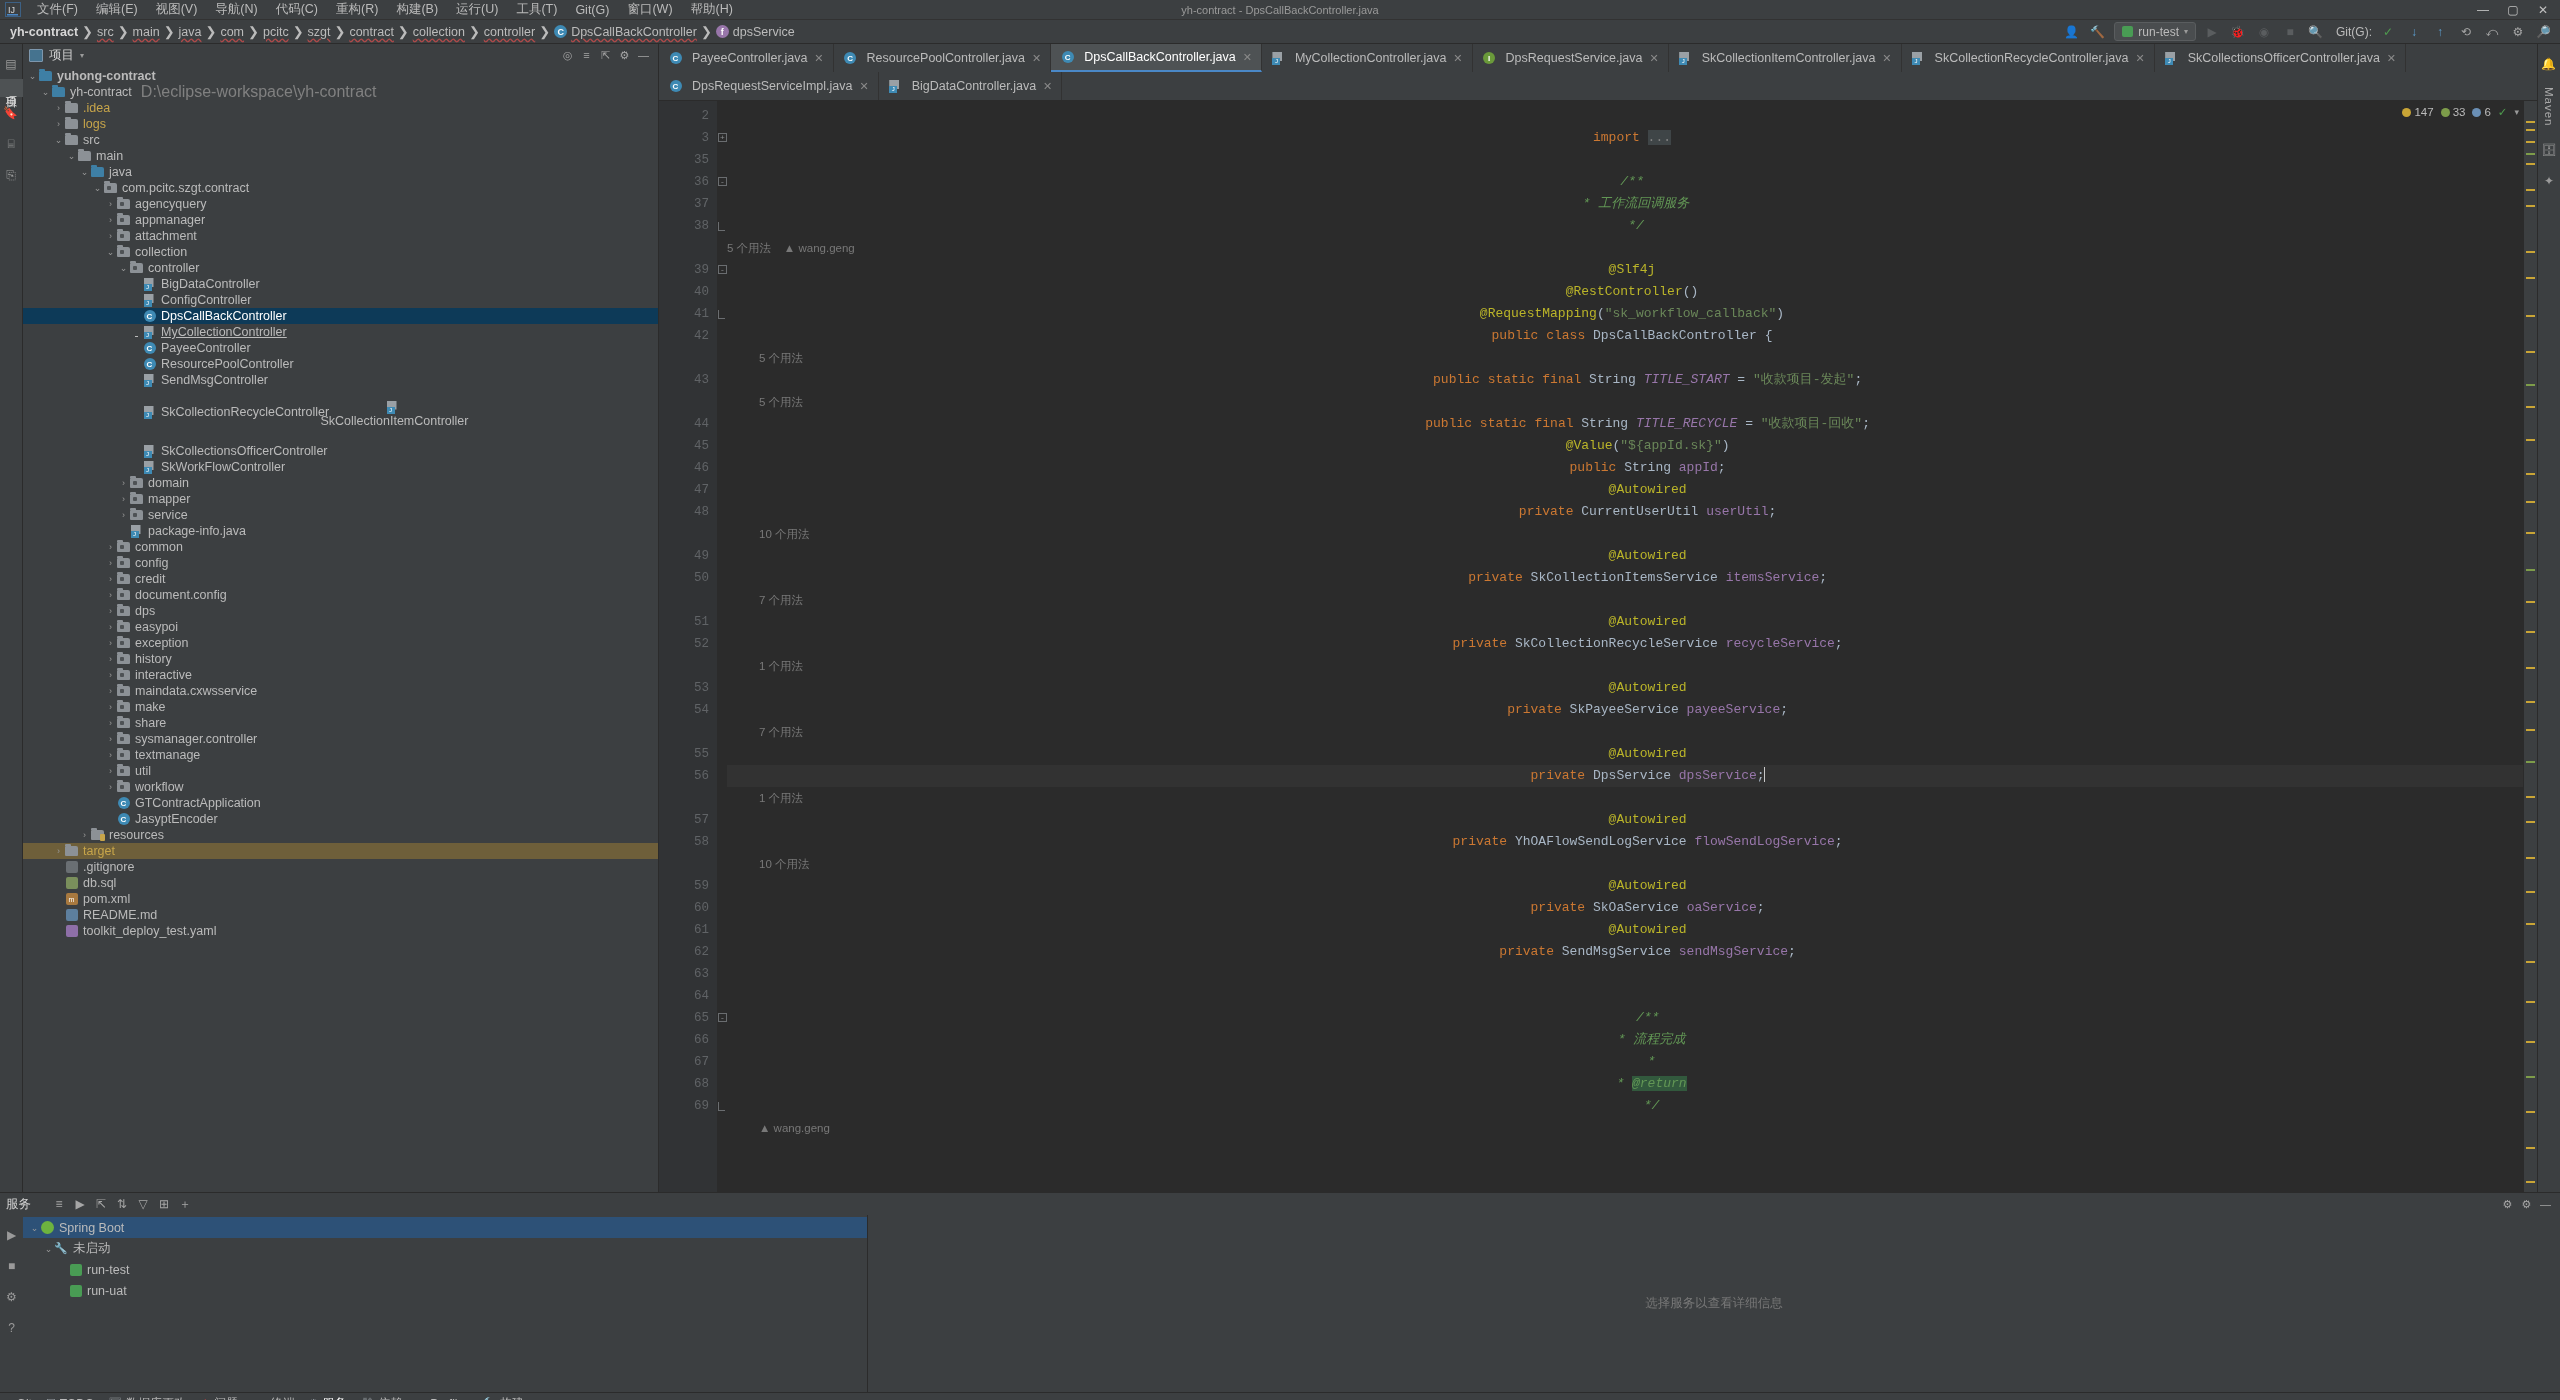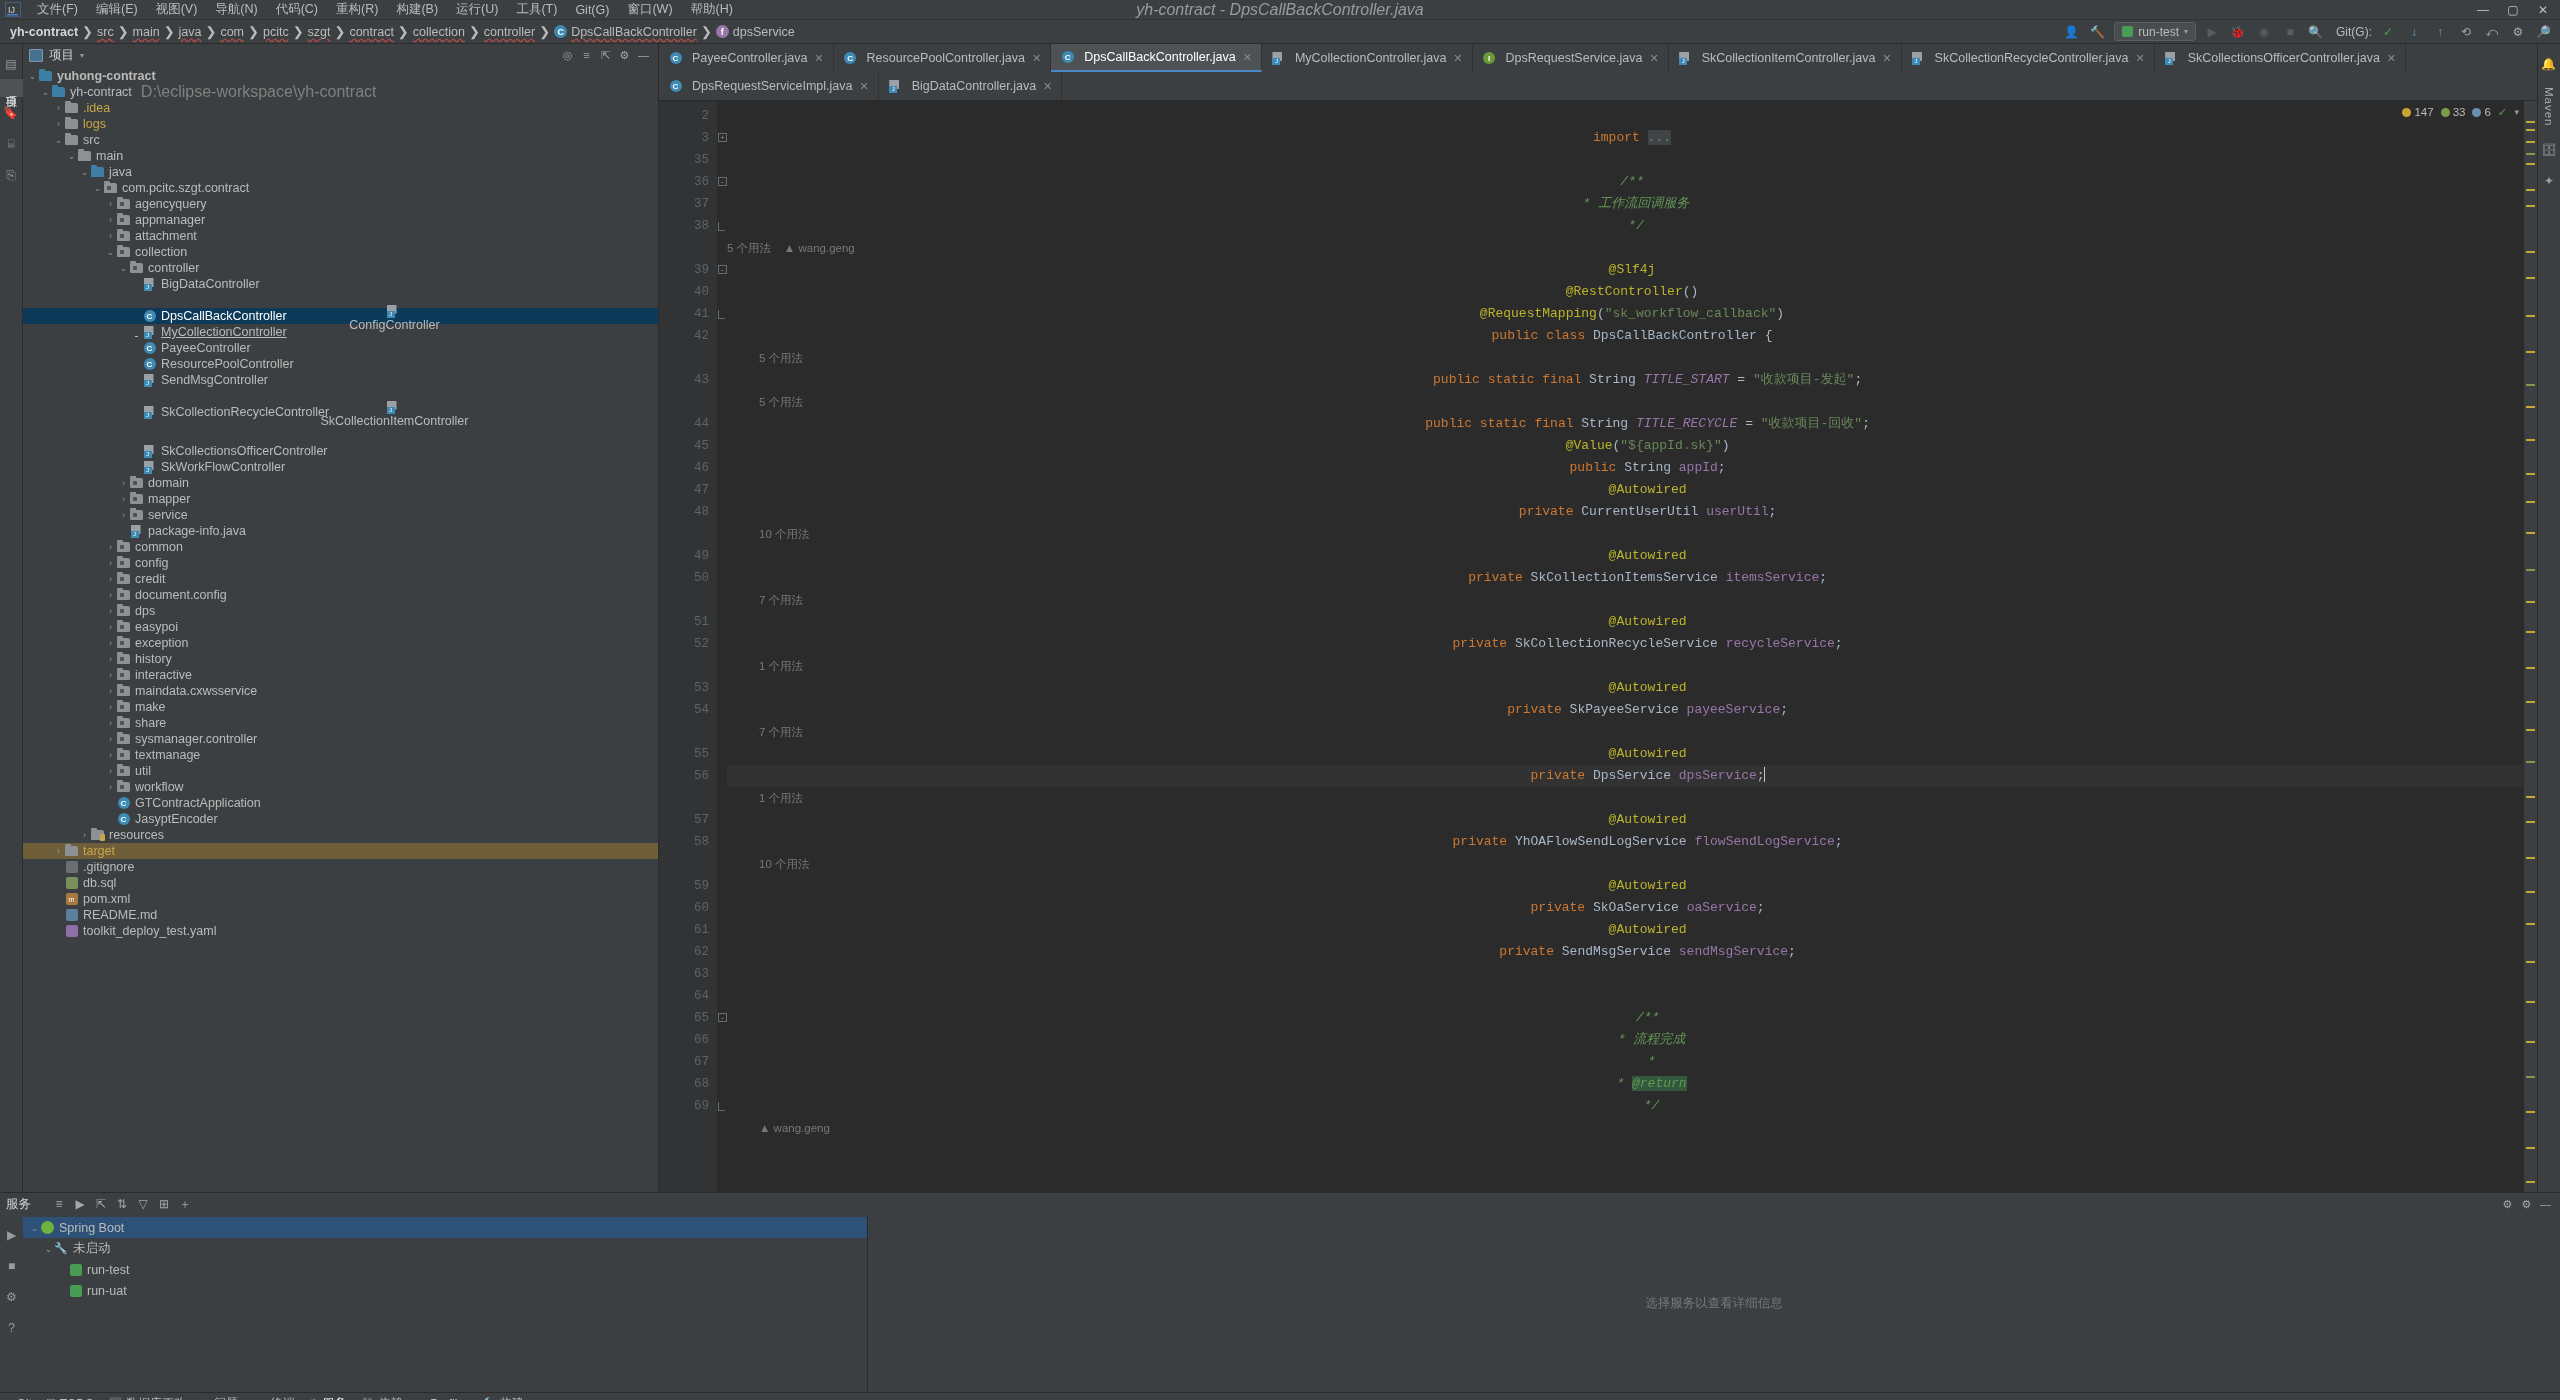--- a/index.html
+++ b/index.html
@@ -9,21 +9,21 @@
 
   
   .titlebar{ height:20px; background:#3c3f41; display:flex; align-items:center;
       position:relative; border-bottom:1px solid #323232; }
   .logo{ width:18px; height:16px; margin:0 6px 0 4px; display:flex;
       align-items:center; justify-content:center; }
   .logo svg{ display:block; }
   .menu{ display:flex; align-items:center; gap:0px; }
   .menu .mi{ padding:2px 9px; font-size:12.5px; color:#bbbbbb; white-space:nowrap; }
   .wintitle{ position:absolute; left:0; right:0; text-align:center;
-      font-size:16px; color:#9a9a9a; pointer-events:none;font-style:italic; }
+      font-size:11px; color:#9a9a9a; pointer-events:none; }
   .wbtns{ margin-left:auto; display:flex; align-items:center; gap:0; padding-right:2px; z-index:2;}
   .wbtn{ width:30px; height:20px; display:flex; align-items:center;
       justify-content:center; color:#c0c0c0; font-size:12px; }
 
   
   .navbar{ height:24px; background:#3c3f41; display:flex; align-items:center;
       padding-left:6px; border-bottom:1px solid #2b2b2b; position:relative; }
   .crumbs{ display:flex; align-items:center; }
   .crumb{ display:flex; align-items:center; font-size:12.5px; color:#bbbbbb;
       padding:1px 4px; white-space:nowrap; }
@@ -393,21 +393,21 @@
           </span>
           <span class="lbl">controller</span>
         </div>
         <div class="row" style="padding-left: 108px;">
           <span class="arrow none">·</span>
           <span class="ficon">
             <span class="jav"></span>
           </span>
           <span class="lbl">BigDataController</span>
         </div>
-        <div class="row" style="padding-left: 108px; flex-direction: column;">
+        <div class="row" style="padding-left: 108px;">
           <span class="arrow none">·</span>
           <span class="ficon">
             <span class="jav"></span>
           </span>
           <span class="lbl">ConfigController</span>
         </div>
         <div class="row sel" style="padding-left: 108px;">
           <span class="arrow none">·</span>
           <span class="ficon">
             <span class="cls">C</span>

